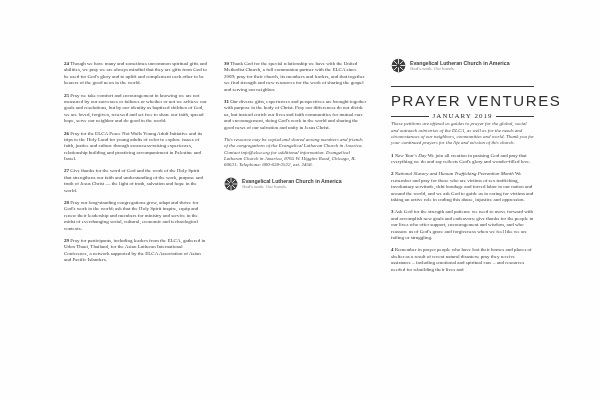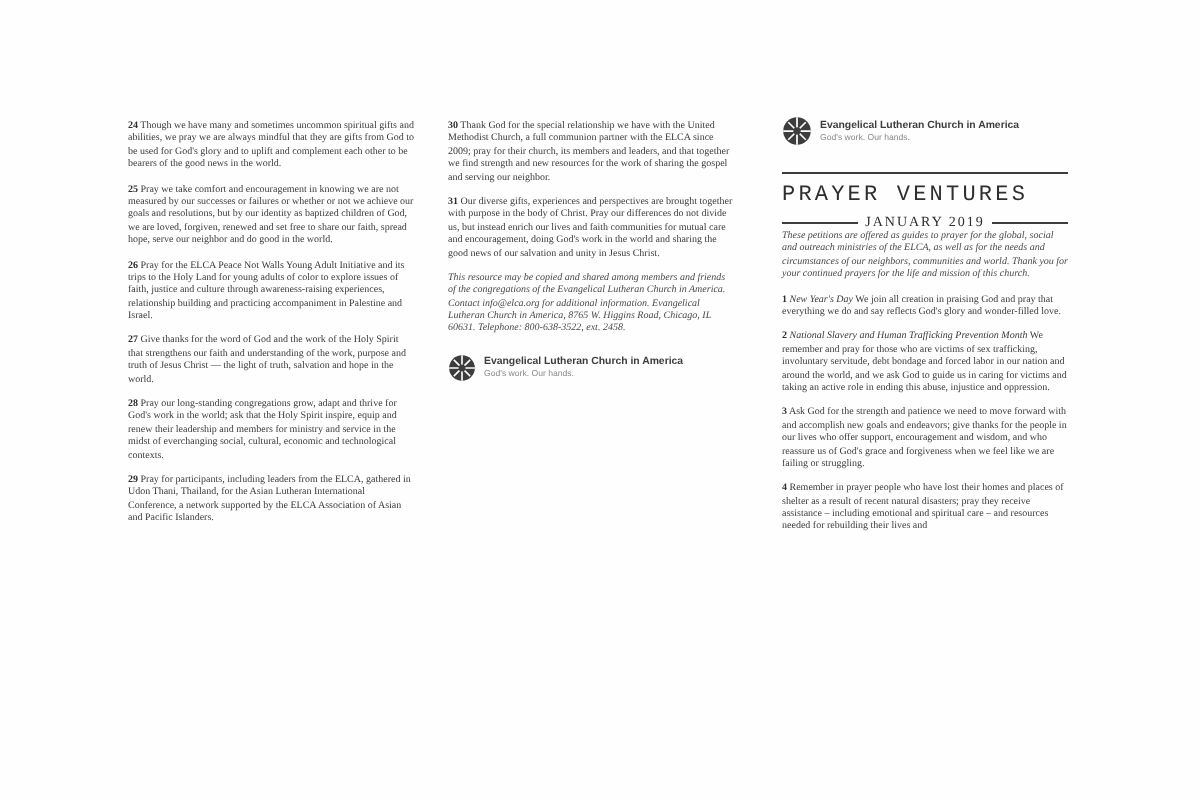--- a/index.html
+++ b/index.html
@@ -12,22 +12,22 @@
   .col b{font-weight:bold;color:#2e2e2e;}
   .col i.lead{font-style:italic;}
   .italic-note{font-style:italic;color:#4a4a4a;}
   .logo-row{display:flex;align-items:center;gap:4px;font-family:"Liberation Sans", sans-serif;}
   .logo-mark{flex:0 0 auto;display:block;}
   .logo-name{font-weight:bold;font-size:5.2px;line-height:1.25;color:#3d3d3d;}
   .logo-tagline{font-size:4.3px;color:#8a8a8a;line-height:1.25;}
   .masthead{margin-top:13px;}
   .masthead-rule{border:0;border-top:1px solid #3c3c3c;margin:0 0 4px 0;}
   .masthead-title{
-    text-align:left;font-size:11px;letter-spacing:1.6px;color:#2e2e2e;
-    font-family:Liberation Mono, monospace;margin:0 0 2px 0;white-space:nowrap;
+    text-align:left;font-size:15px;letter-spacing:1.6px;color:#2e2e2e;
+    font-family:Liberation Sans, sans-serif;margin:0 0 2px 0;white-space:nowrap;
   }
   .masthead-sub{display:flex;align-items:center;gap:4px;}
   .masthead-sub .dash{flex:1;border-top:1px solid #3c3c3c;height:0;}
   .masthead-subtitle{font-size:7px;letter-spacing:1px;color:#2e2e2e;white-space:nowrap;}
   .intro{margin-top:10px;}
   .copy-note{margin-top:112px;}
   .mid-logo{margin-top:8px;}
 </style>
 </head>
 <body>

